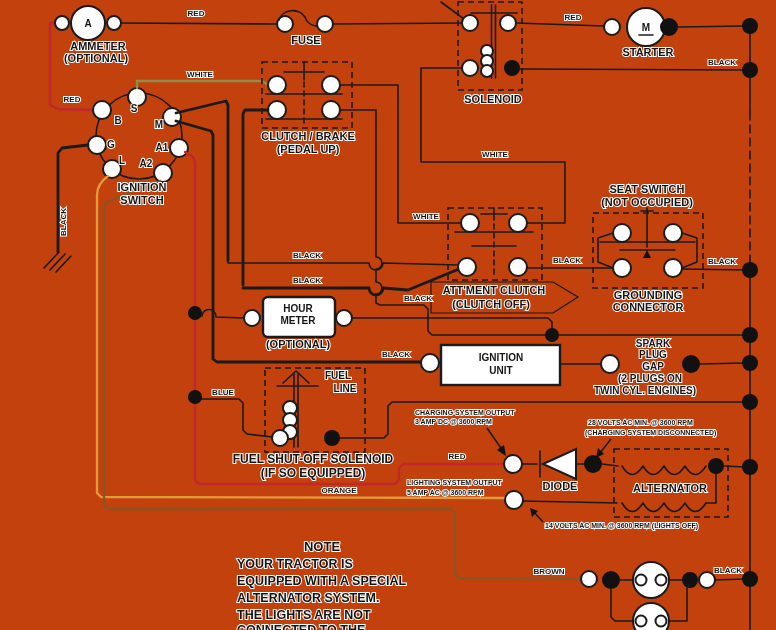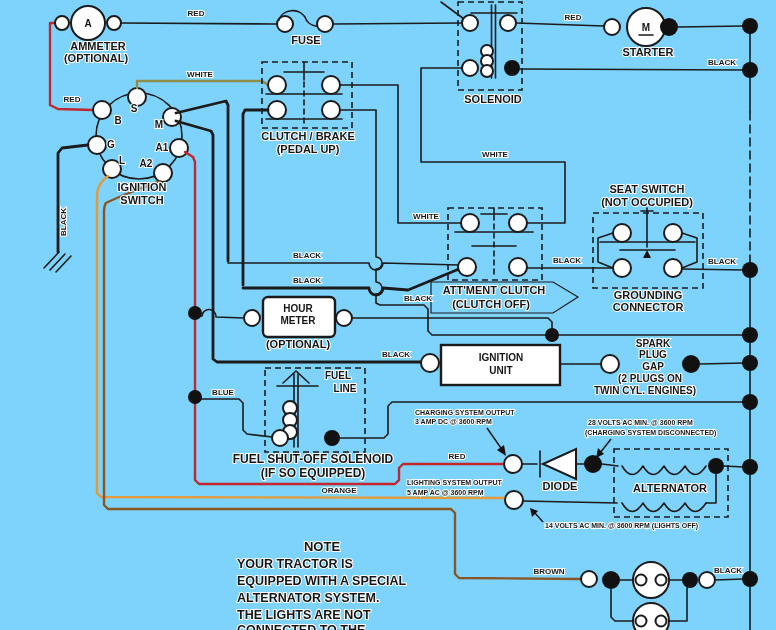--- a/index.html
+++ b/index.html
@@ -1,16 +1,16 @@
 <!DOCTYPE html>
 <html><head>
 <meta charset="utf-8">
 <style>
   html,body{margin:0;padding:0;background:#ffffff;overflow:hidden;}
-  #stage{width:776px;height:630px;position:relative;background:#7dd3fc;}
+  #stage{width:776px;height:630px;position:relative;background:#c2410c;}
   svg{display:block;font-family:"Liberation Sans","DejaVu Sans",sans-serif;}
   svg text{fill:#151515;font-weight:700;paint-order:stroke;stroke:#ffffff;stroke-width:2px;}
   .wire{fill:none;stroke:#1b1b1b;stroke-width:1.6;stroke-linecap:round;stroke-linejoin:round;}
   .wire.thick{stroke-width:2.8;}
   .box{fill:none;stroke:#1b1b1b;stroke-width:1.6;stroke-dasharray:6 4;}
   .solid-box{fill:#ffffff;stroke:#1b1b1b;stroke-width:2.4;}
   .term{fill:#ffffff;stroke:#1b1b1b;stroke-width:2;}
   .dot{fill:#111111;stroke:none;}
   .colored{fill:none;stroke-width:2.4;stroke-linecap:round;stroke-linejoin:round;}
 </style>

